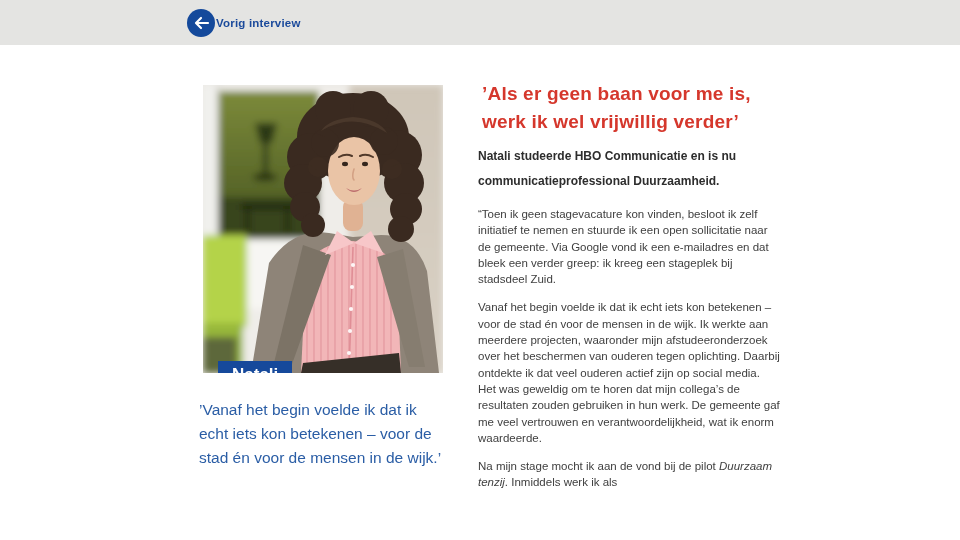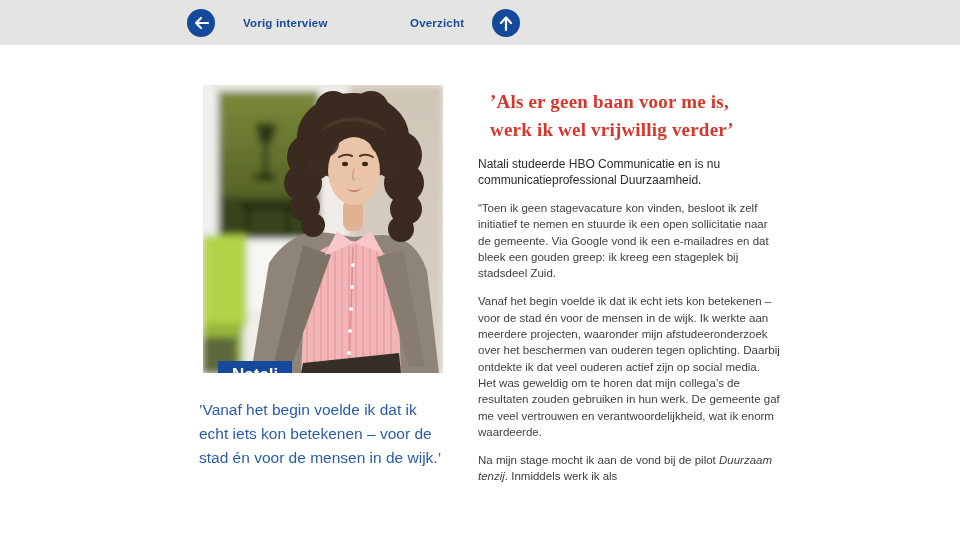--- a/index.html
+++ b/index.html
@@ -12,21 +12,21 @@
   .page { position: relative; width: 960px; height: 540px; background:#ffffff; }
 
   
   .topbar {
     position: absolute; left: 0; top: 0;
     width: 960px; height: 45px;
     background: #e4e4e2;
   }
   .nav-group {
     position: absolute; top: 0; height: 45px;
-    display: flex; align-items: center; gap: 28px;
+    display: flex; align-items: center; gap: 1px;
     cursor: pointer;
   }
   .nav-label {
     color: #1b4a9b; font-size: 11.5px; font-weight: bold; letter-spacing: .2px;
     white-space: nowrap;
   }
   .nav-circle {
     width: 28px; height: 28px; border-radius: 50%;
     background: #14499b; flex: 0 0 auto;
     display: flex; align-items: center; justify-content: center;
@@ -52,27 +52,27 @@
   }
   .pull-quote {
     position: absolute; left: -4px; top: 313px; width: 268px;
     color: #2a5da5; font-size: 15.5px; line-height: 24px;
     white-space: pre-line;
   }
 
   
   .text-col { position: absolute; left: 478px; top: 76px; width: 302px; }
   .headline {
-    margin: 12px; color: #d5372c;
+    margin: 4px; color: #d5372c;
     font-size: 19px; line-height: 28px; font-weight: bold;
-    white-space: pre-line; letter-spacing: .2px; font-family: Liberation Serif, serif;
+    white-space: pre-line; letter-spacing: .2px;
   }
   .intro {
     margin: 8px 0 0 0; color: #2d2d2d;
-    font-size: 12px; line-height: 16px; font-weight: normal;
+    font-size: 12px; line-height: 25px; font-weight: bold;
   }
   .body-p {
     margin: 12px 0 0 0; color: #404040;
     font-size: 11.5px; line-height: 16.3px;
   }
   .body-p:first-of-type { margin-top: 10px; }
   .italic { font-style: italic; }
 </style>
 </head>
 <body>
@@ -83,28 +83,20 @@
 
     <div class="nav-group nav-prev">
       <span class="nav-circle">
         <svg width="28" height="28" viewBox="0 0 28 28">
           <path d="M21 14 H10 M14 9 L9 14 L14 19" fill="none" stroke="#ffffff" stroke-width="2.2" stroke-linecap="round" stroke-linejoin="round"></path>
         </svg>
       </span>
       <span class="nav-label">Vorig interview</span>
     </div>
 
-    <div class="nav-group nav-overview">
-      <span class="nav-label">Overzicht</span>
-      <span class="nav-circle">
-        <svg width="28" height="28" viewBox="0 0 28 28">
-          <path d="M14 21 V9 M9 14 L14 8.5 L19 14" fill="none" stroke="#ffffff" stroke-width="2.2" stroke-linecap="round" stroke-linejoin="round"></path>
-        </svg>
-      </span>
-    </div>
 
   </div>
 
   <div class="photo-col">
     <div class="photo-frame">
       <svg width="240" height="288" viewBox="0 0 240 288">
         <defs>
           <filter id="softblur" x="-10%" y="-10%" width="120%" height="120%">
             <feGaussianBlur stdDeviation="3.5"></feGaussianBlur>
           </filter>
@@ -215,18 +207,18 @@
     </div>
     <div class="pull-quote">’Vanaf het begin voelde ik dat ik
 echt iets kon betekenen – voor de
 stad én voor de mensen in de wijk.’</div>
   </div>
 
   <div class="text-col">
     <h1 class="headline">’Als er geen baan voor me is,
 werk ik wel vrijwillig verder’</h1>
     <p class="intro">Natali studeerde HBO Communicatie en is nu communicatieprofessional Duurzaamheid.</p>
-    <p class="body-p">“Toen ik geen stagevacature kon vinden, besloot ik zelf initiatief te nemen en stuurde ik een open sollicitatie naar de gemeente. Via Google vond ik een e-mailadres en dat bleek een gouden greep: ik kreeg een stageplek bij stadsdeel Zuid.</p>
+    <p class="body-p">“Toen ik geen stagevacature kon vinden, besloot ik zelf initiatief te nemen en stuurde ik een open sollicitatie naar de gemeente. Via Google vond ik een e-mailadres en dat bleek een verder greep: ik kreeg een stageplek bij stadsdeel Zuid.</p>
     <p class="body-p">Vanaf het begin voelde ik dat ik echt iets kon betekenen – voor de stad én voor de mensen in de wijk. Ik werkte aan meerdere projecten, waaronder mijn afstudeeronderzoek over het beschermen van ouderen tegen oplichting. Daarbij ontdekte ik dat veel ouderen actief zijn op social media. Het was geweldig om te horen dat mijn collega’s de resultaten zouden gebruiken in hun werk. De gemeente gaf me veel vertrouwen en verantwoordelijkheid, wat ik enorm waardeerde.</p>
     <p class="body-p"><span>Na mijn stage mocht ik aan de vond bij de pilot </span><span class="italic">Duurzaam tenzij</span><span>. Inmiddels werk ik als</span></p>
   </div>
 
 </div>
 
 </body></html>

